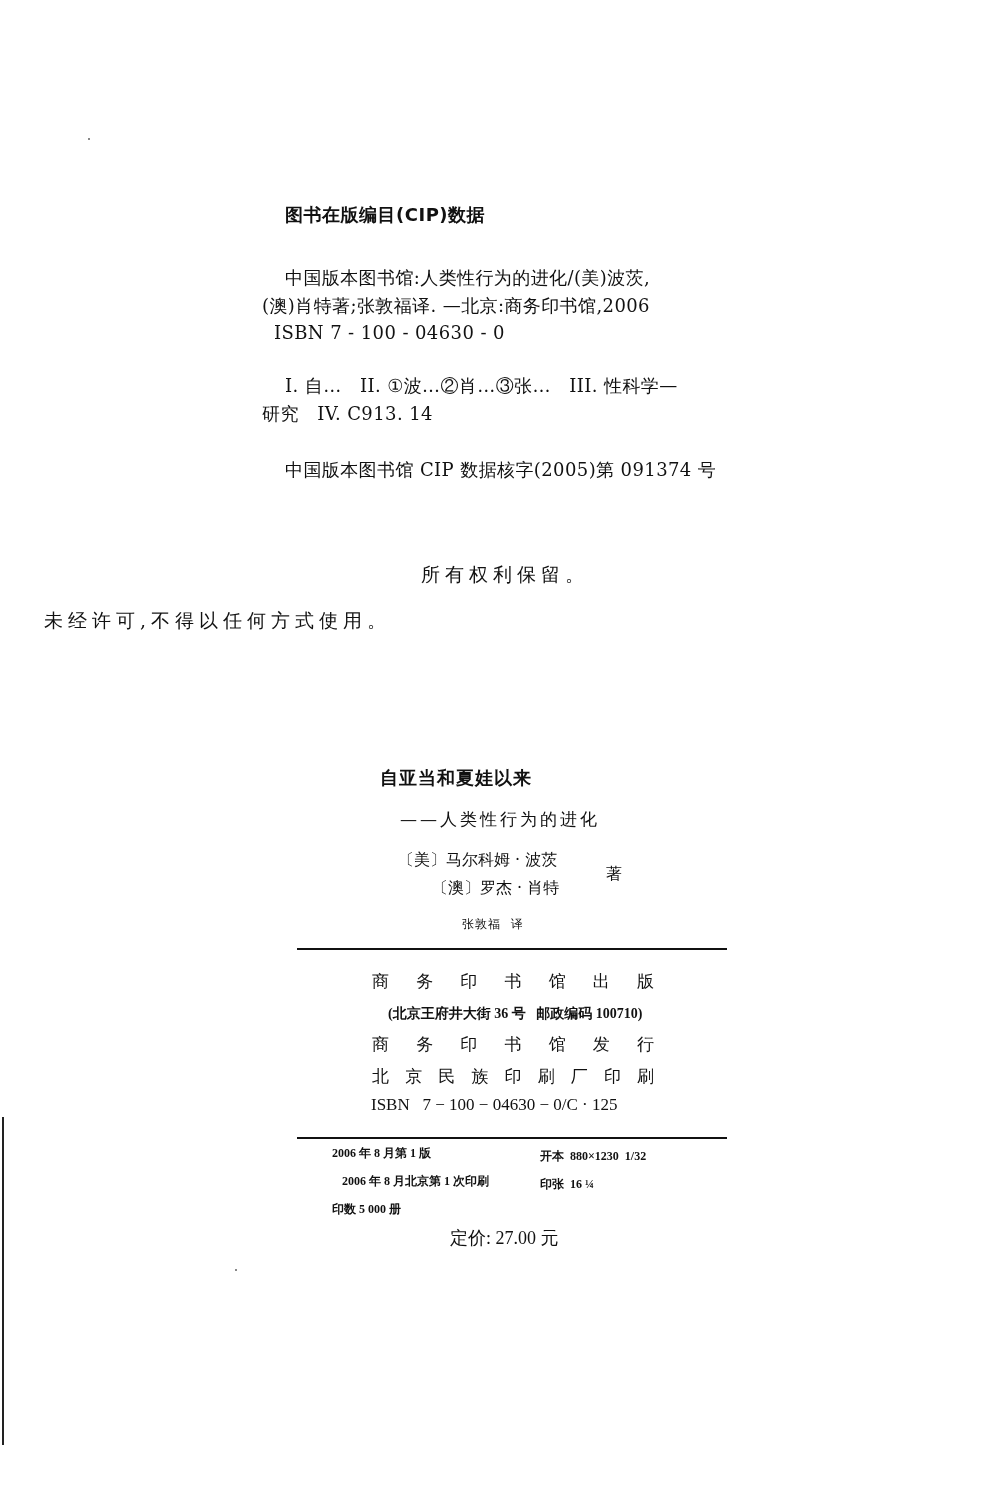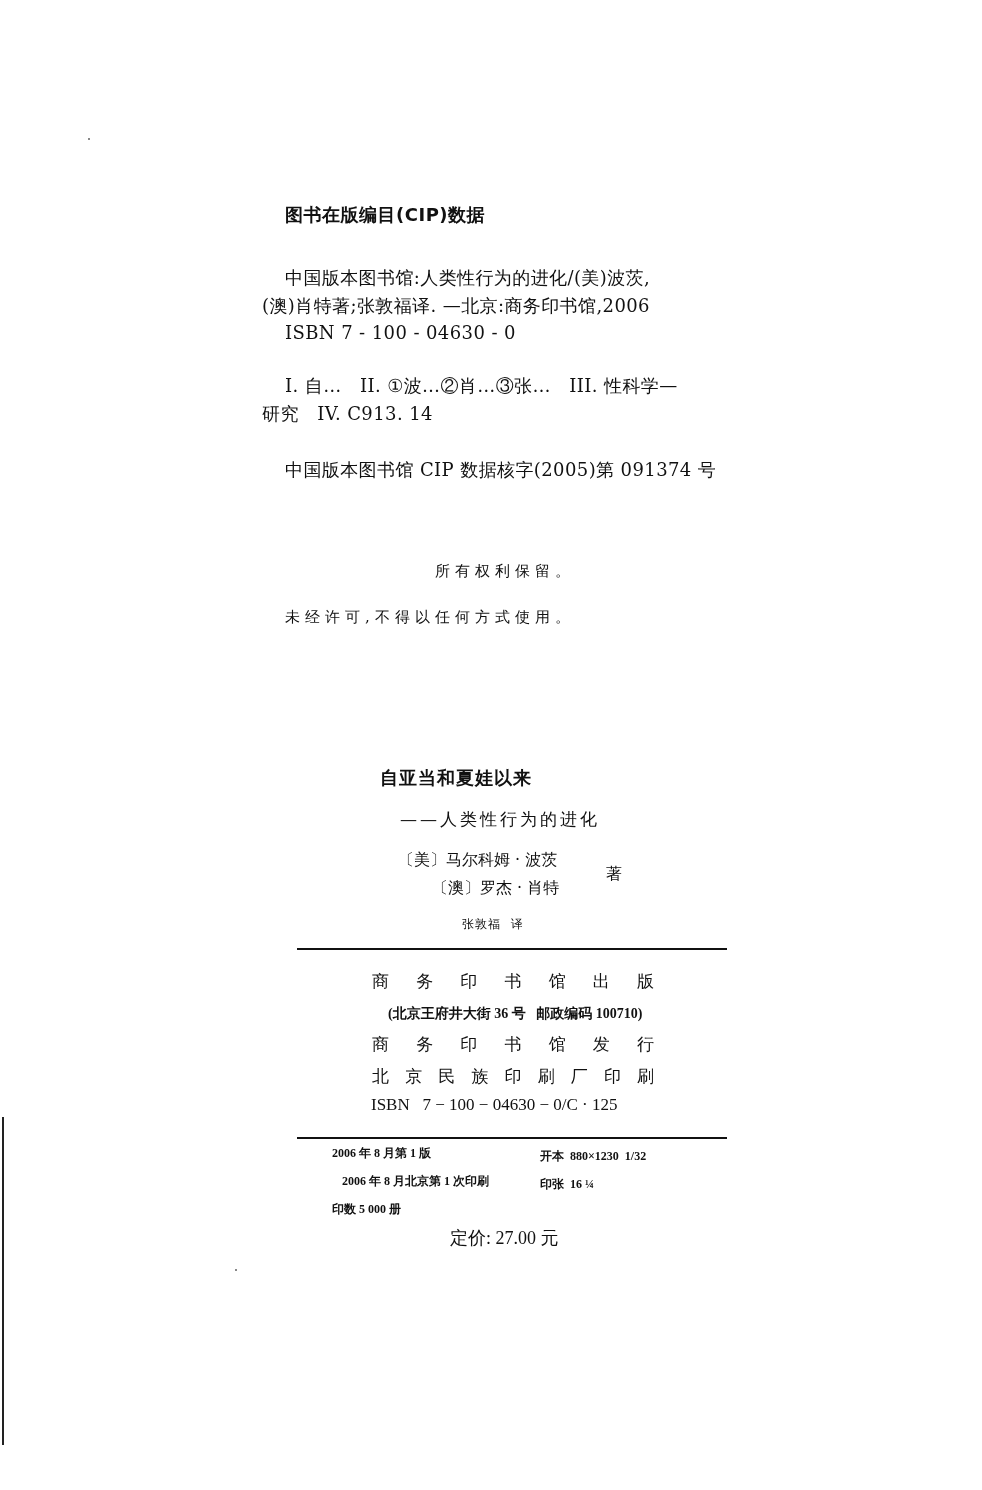--- a/index.html
+++ b/index.html
@@ -5,27 +5,27 @@
   html, body { margin: 0; padding: 0; }
   body {
     width: 982px; height: 1490px; background: #ffffff; position: relative; overflow: hidden;
     color: #111111; font-family: "DejaVu Serif", "Liberation Serif", serif;
   }
   .abs { position: absolute; white-space: nowrap; }
   .cip-title { left: 285px; top: 203px; font-size: 18px; font-weight: bold; font-family: "DejaVu Sans", sans-serif; letter-spacing: 0.5px; }
   .cip-line { font-size: 18px; letter-spacing: 0.4px; }
   .l1 { left: 285px; top: 266px; }
   .l2 { left: 262px; top: 294px; }
-  .l3 { left: 285px; top: 322px; }
+  .l3 { left: 274px; top: 322px; }
   .l4 { left: 285px; top: 374px; }
   .l5 { left: 262px; top: 402px; }
   .l6 { left: 285px; top: 458px; }
-  .rights { font-size: 15px; letter-spacing: 5px; font-family: "DejaVu Serif", serif; }
+  .rights { font-size: 19px; letter-spacing: 5px; font-family: "DejaVu Serif", serif; }
   .r1 { left: 0; width: 982px; text-align: center; top: 562px; padding-left: 28px; box-sizing: border-box; }
-  .r2 { left: 0; width: 816px; text-align: center; top: 608px; padding-left: 44px; box-sizing: border-box; }
+  .r2 { left: 0; width: 816px; top: 608px; padding-left: 44px; box-sizing: border-box; }
   .book-title { left: 0; width: 870px; text-align: center; top: 766px; font-size: 18px; font-weight: bold; font-family: "DejaVu Sans", sans-serif; letter-spacing: 1px; padding-left: 42px; box-sizing: border-box; }
   .subtitle { left: 400px; top: 808px; font-size: 17px; letter-spacing: 3px; }
   .author { font-size: 16px; }
   .a1 { left: 398px; top: 850px; }
   .a2 { left: 432px; top: 878px; }
   .author-suffix { left: 606px; top: 864px; font-size: 16px; }
   .translator { left: 462px; top: 916px; font-size: 12px; letter-spacing: 1px; }
   .rule { position: absolute; left: 297px; width: 430px; height: 2px; background: #111; }
   .rule1 { top: 948px; }
   .rule2 { top: 1137px; }

